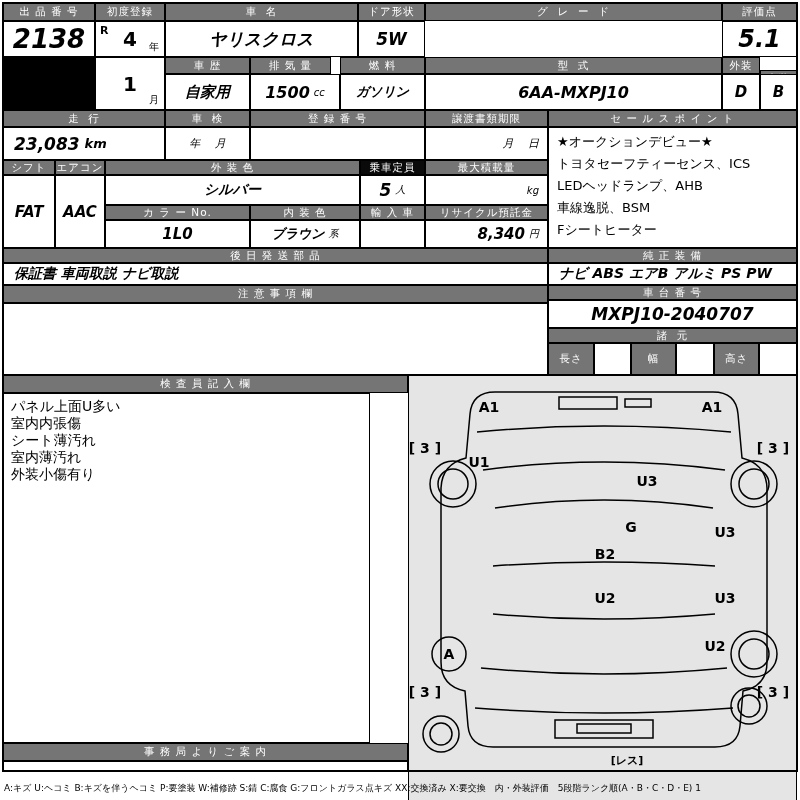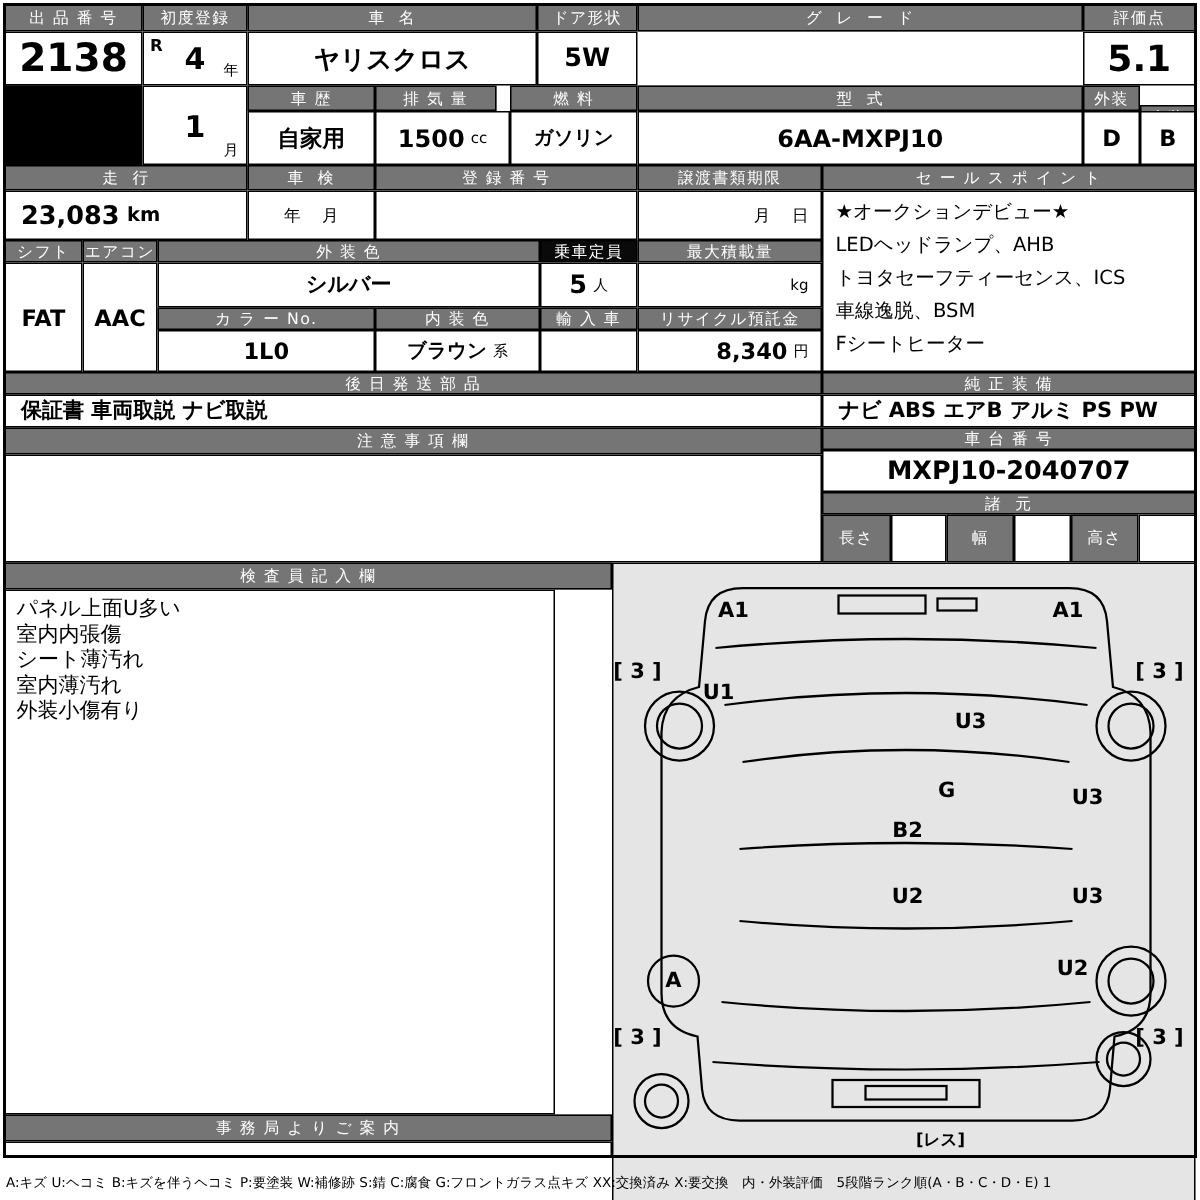--- a/index.html
+++ b/index.html
@@ -6,21 +6,21 @@
   html,body { width:800px; height:800px; background:#fff; color:#000;
     font-family:"DejaVu Sans","Liberation Sans",sans-serif; }
   #page { position:relative; width:800px; height:800px; background:#fff; overflow:hidden; }
   .frame { position:absolute; left:2px; top:2px; width:796px; height:770px;
     border:2px solid #000; pointer-events:none; }
   .cell { position:absolute; border:1px solid #000; background:#fff; overflow:hidden; }
   .hdr { background:#757575; color:#fff; display:flex; align-items:center; justify-content:center;
     font-size:10.5px; letter-spacing:1px; white-space:pre; }
   .hdr.black { background:#0a0a0a; }
   .blackbox { background:#000; }
-  .val { display:flex; align-items:center; justify-content:center; font-weight:bold; font-size:15px; white-space:pre; }
+  .val { display:flex; align-items:center; justify-content:center; font-weight:bold; font-size:15px; white-space:pre;font-style:italic; }
   .f26{font-size:26px} .f24{font-size:24px} .f17{font-size:17px}
   .f16{font-size:16px} .f14{font-size:14px} .f13{font-size:13px} .f11{font-size:11px;font-weight:normal}
   .left { justify-content:flex-start; padding-left:10px; }
   .right { justify-content:flex-end; padding-right:8px; }
   .unit { font-size:10px; font-weight:normal; margin-left:4px; }
   .unit-md { font-size:13px; font-weight:bold; margin-left:5px; }
   .corner-tl { position:absolute; left:4px; top:2px; font-size:11px; font-weight:bold; }
   .corner-br { position:absolute; right:5px; bottom:2px; font-size:10px; font-weight:normal; }
   .center-num { width:100%; height:100%; display:flex; align-items:center; justify-content:center;
     font-size:20px; font-weight:bold; }
@@ -97,22 +97,22 @@
 
   <div class="cell hdr" style="left:250px;top:110px;width:175px;height:17px">登 録 番 号</div>
   <div class="cell val" style="left:250px;top:127px;width:175px;height:33px"></div>
 
   <div class="cell hdr" style="left:425px;top:110px;width:123px;height:17px">譲渡書類期限</div>
   <div class="cell val f11 right" style="left:425px;top:127px;width:123px;height:33px">月　 日</div>
 
   <div class="cell hdr" style="left:548px;top:110px;width:249px;height:17px">セ ー ル ス ポ イ ン ト</div>
   <div class="cell textblock" style="left:548px;top:127px;width:249px;height:121px">
       <div class="line">★オークションデビュー★</div>
+      <div class="line">トヨタセーフティーセンス、ICS</div>
       <div class="line">LEDヘッドランプ、AHB</div>
-      <div class="line">トヨタセーフティーセンス、ICS</div>
       <div class="line">車線逸脱、BSM</div>
       <div class="line">Fシートヒーター</div>
     </div>
 
   <div class="cell hdr" style="left:3px;top:160px;width:52px;height:15px">シフト</div>
   <div class="cell val" style="left:3px;top:175px;width:52px;height:73px">FAT</div>
 
   <div class="cell hdr" style="left:55px;top:160px;width:50px;height:15px">エアコン</div>
   <div class="cell val" style="left:55px;top:175px;width:50px;height:73px">AAC</div>
 

